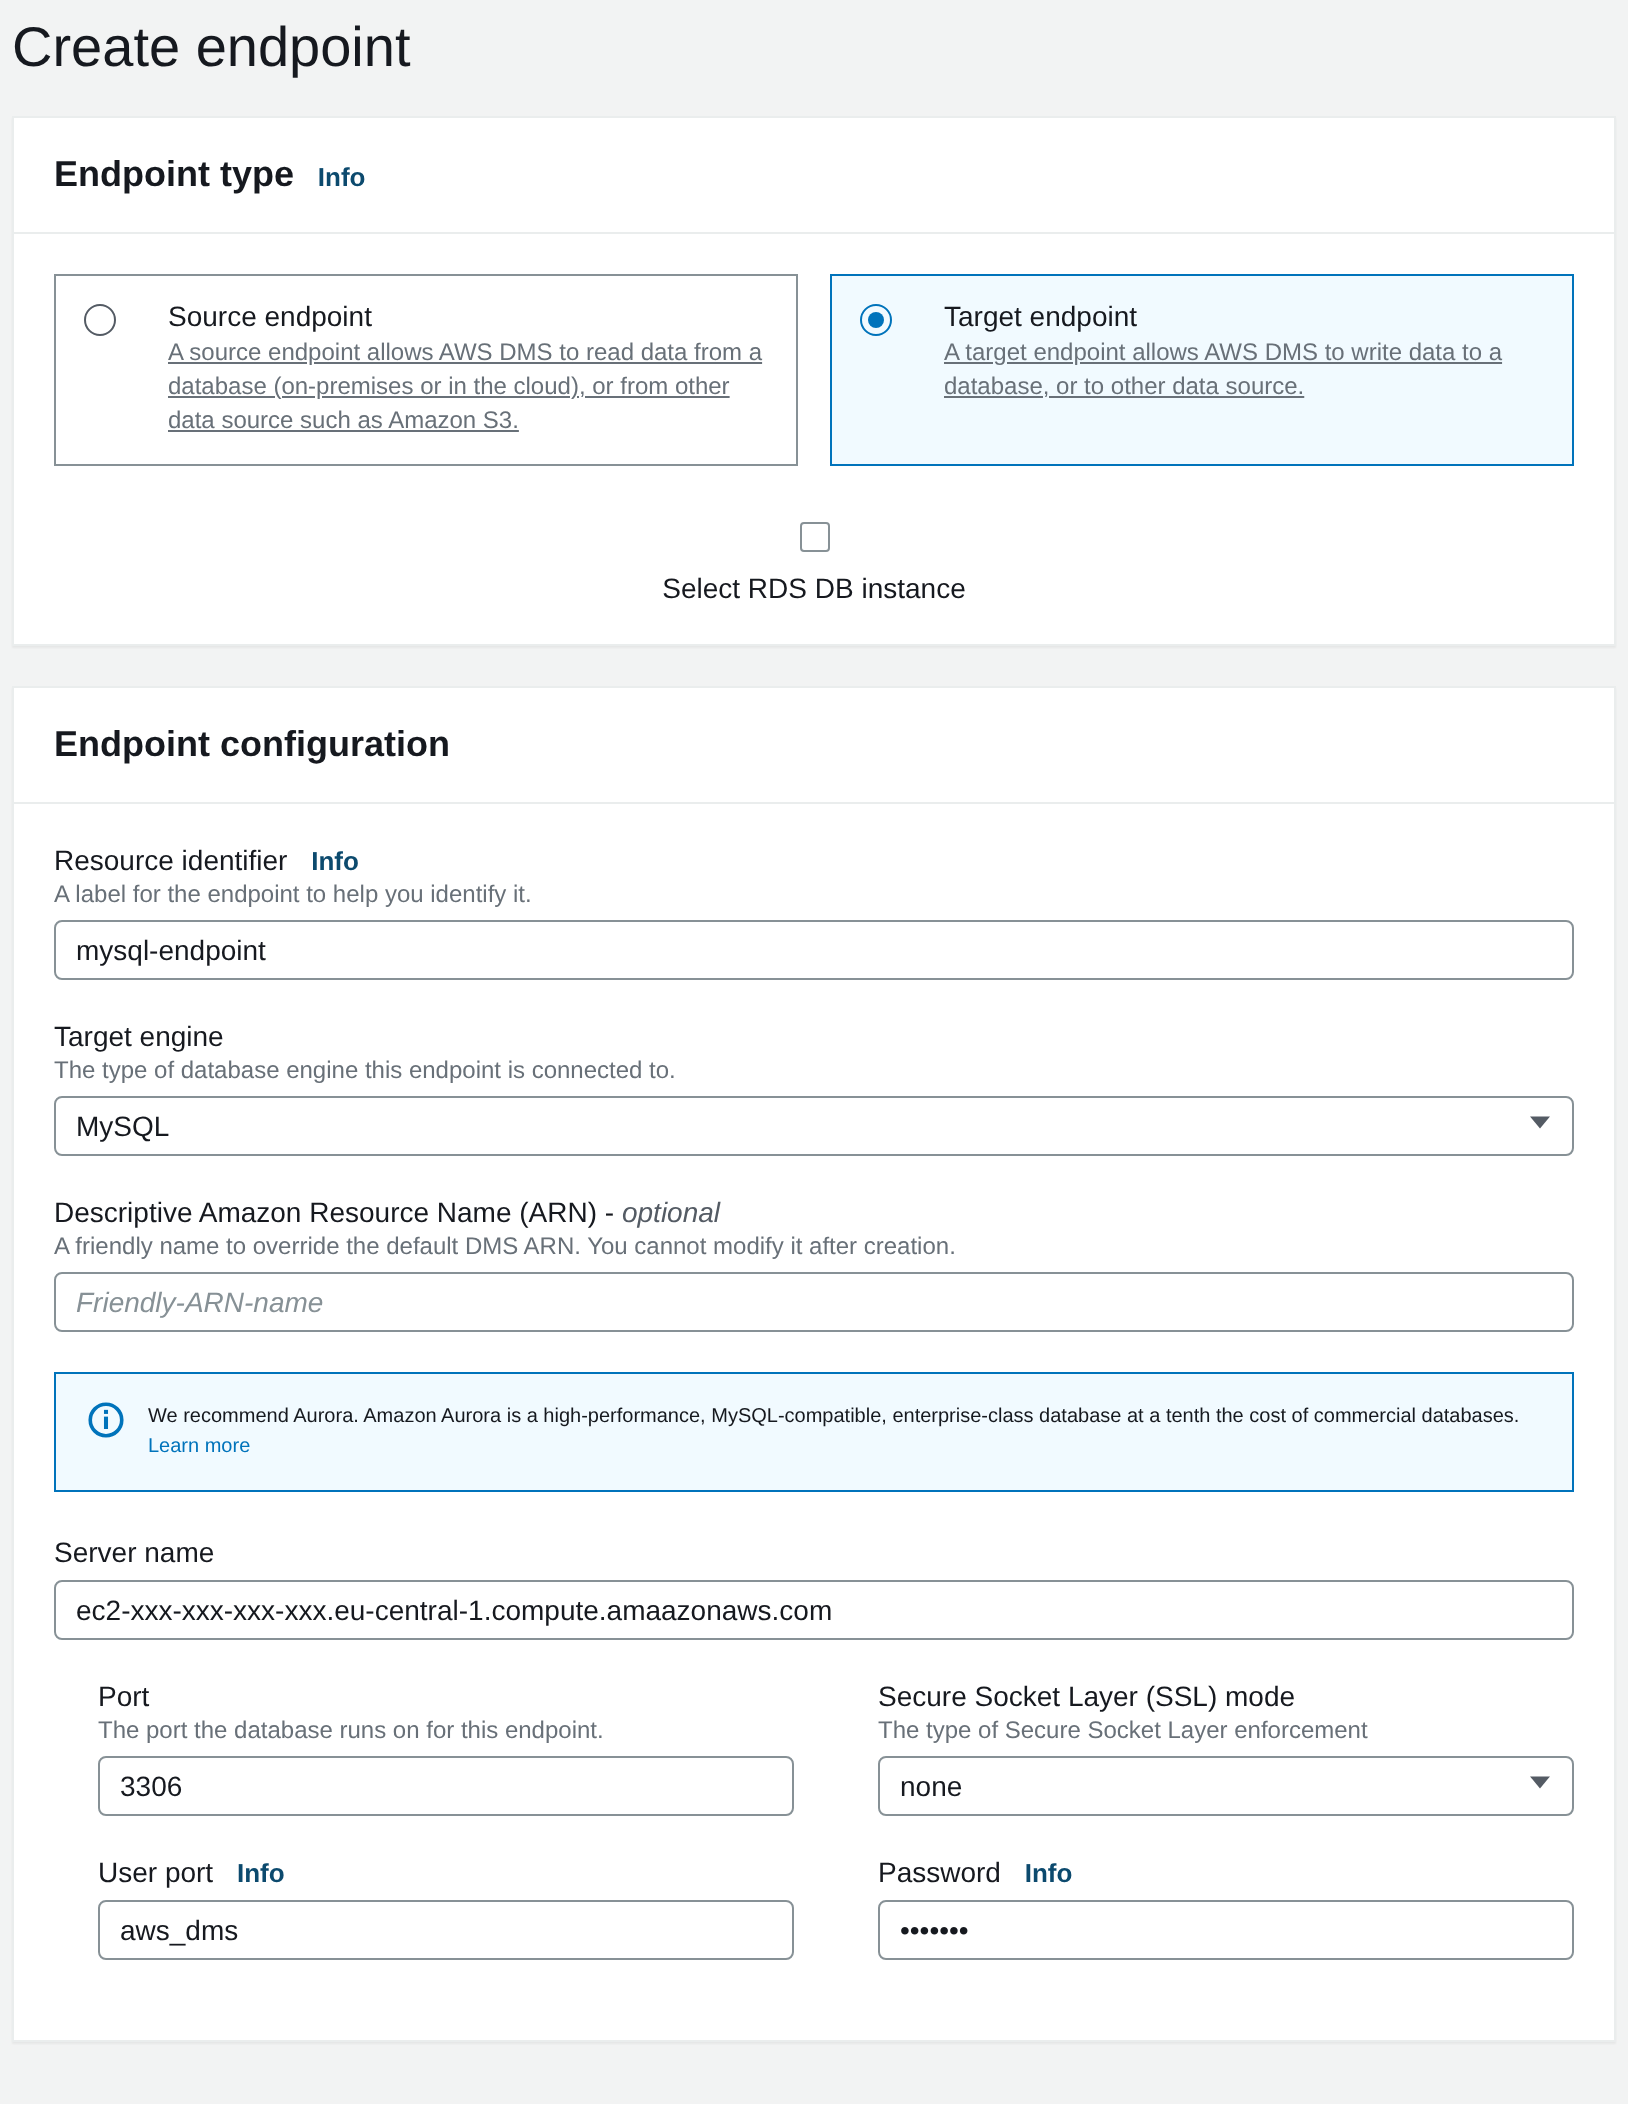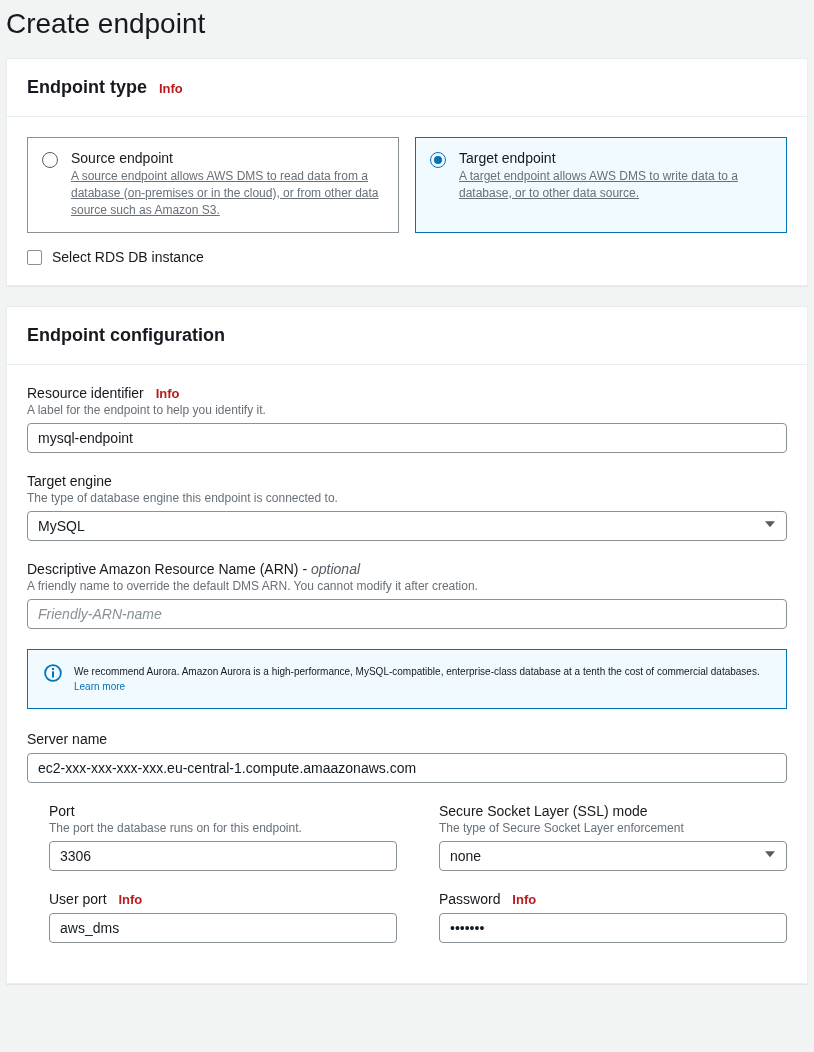--- a/index.html
+++ b/index.html
@@ -25,34 +25,34 @@
   .panel-header {
     padding: 18px 20px;
     border-bottom: 1px solid #eaeded;
   }
   .panel-title {
     font-size: 18px;
     font-weight: 700;
     display: inline;
   }
   .info-link {
-    color: #b91c1c;
+    color: #0c4a6e;
     font-size: 13px;
     font-weight: 700;
     margin-left: 8px;
     cursor: pointer;
   }
   .panel-body { padding: 20px; }
   .radio-row { display: flex; gap: 16px; }
   .radio-card {
     flex: 1;
     border: 1px solid #879196;
     padding: 12px 14px 14px 14px;
     display: flex;
-    gap: 13px;
+    gap: 26px;
     cursor: pointer;
     background: #fff;
   }
   .radio-card.selected {
     border: 1px solid #0073bb;
     background: #f1faff;
   }
   .radio-outer {
     width: 16px; height: 16px;
     border: 1px solid #545b64;
@@ -66,21 +66,22 @@
   .radio-card.selected .radio-outer { border-color: #0073bb; }
   .radio-inner {
     width: 8px; height: 8px;
     border-radius: 50%;
     background: #0073bb;
   }
   .radio-title { font-weight: 400; color: #16191f; }
   .radio-desc  { font-size: 12px; color: #687078; line-height: 1.4; margin-top: 2px; text-decoration: underline; }
   .checkbox-row {
     display: flex; align-items: center; gap: 10px;
-    margin-top: 16px;
+    margin-top: 28px;
+    flex-direction: column;
   }
   .checkbox {
     width: 15px; height: 15px; border: 1px solid #879196; border-radius: 2px;
     flex: 0 0 15px; background:#fff; cursor:pointer;
   }
   .field { margin-bottom: 20px; }
   .field-label { font-weight: 400; color: #16191f; }
   .field-label .optional { font-style: italic; color: #545b64; }
   .field-hint  { font-size: 12px; color: #687078; margin-top: 2px; }
   .text-input, .select {

